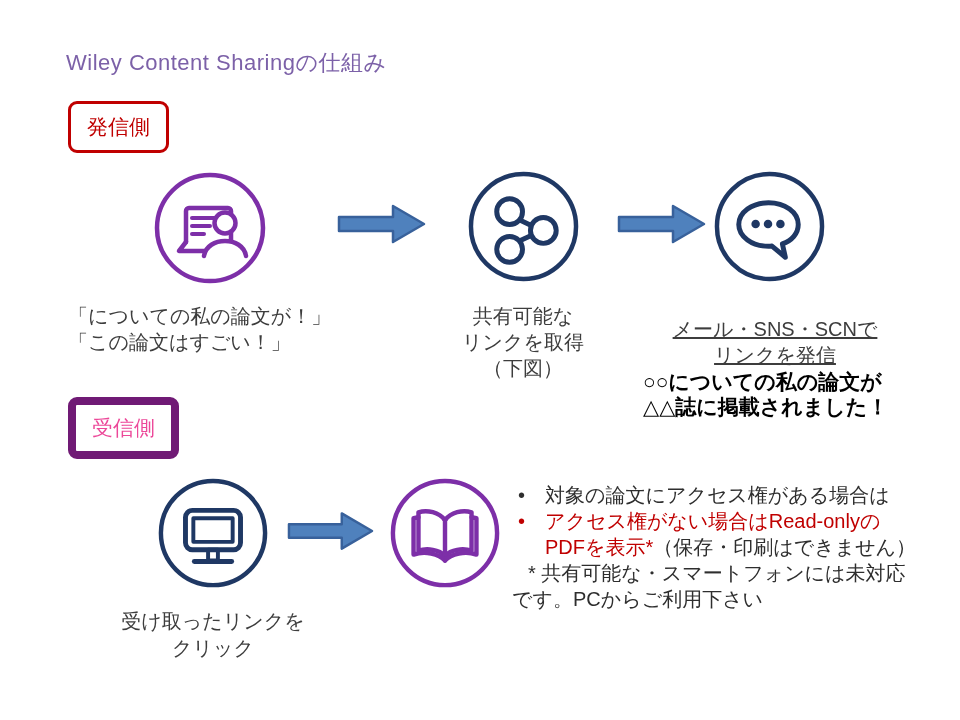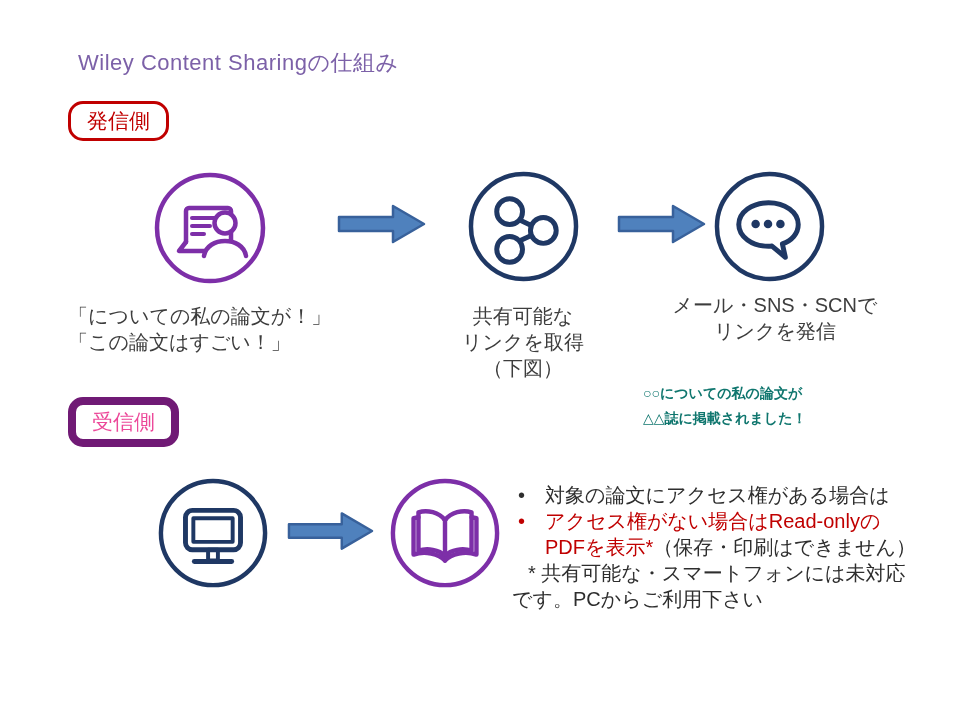--- a/index.html
+++ b/index.html
@@ -6,33 +6,33 @@
   html, body { margin: 0; padding: 0; }
   .slide {
     position: relative;
     width: 960px;
     height: 720px;
     background: #ffffff;
     font-family: "Liberation Sans", "DejaVu Sans", sans-serif;
     overflow: hidden;
   }
   .abs { position: absolute; }
-  .title { font-size: 22px; color: #7C61A8; letter-spacing: 0.5px; margin-left: 12px; }
+  .title { font-size: 22px; color: #7C61A8; letter-spacing: 0.5px; }
   .tagbox {
     display: inline-block;
-    border-radius: 15px;
+    border-radius: 9px;
     font-size: 21px;
-    padding: 3px 16px;
+    padding: 9px 16px;
     line-height: 28px;
   }
   .sender-tag { border: 3px solid #C00000; color: #C00000; }
   .receiver-tag { border: 8px solid #701a75; color: #ec4899; }
   .caption { font-size: 20px; color: #3D3D3D; line-height: 26px; }
   .center { text-align: center; }
-  .bluemsg { font-size: 14px; font-weight: bold; color: #0f766e; line-height: 25px; margin-top: 12px; }
+  .bluemsg { font-size: 21px; font-weight: bold; color: #000000; line-height: 25px; }
   .notes { font-size: 20px; color: #2E2E2E; line-height: 26px; width: 442px; }
   .bullet-row { display: flex; }
   .bullet-marker { flex: 0 0 33px; width: 33px; padding-left: 6px; }
   .red { color: #C00000; }
   .black { color: #2E2E2E; }
   .fn1 { margin-left: 16px; }
   .fn2 { }
   svg { display: block; }
 </style>
 </head>
@@ -96,21 +96,21 @@
     <div>「についての私の論文が！」</div>
     <div>「この論文はすごい！」</div>
   </div>
 
   <div class="abs caption center" style="left:423px; top:303px; width:200px;">
     <div>共有可能な</div>
     <div>リンクを取得</div>
     <div>（下図）</div>
   </div>
 
-  <div class="abs caption center" style="left:648px; top:292px; width:254px;">
+  <div class="abs caption center" style="left:648px; top:316px; width:254px;text-decoration:underline;">
     <div>メール・SNS・SCNで</div>
     <div>リンクを発信</div>
   </div>
 
   <div class="abs bluemsg" style="left:643px; top:369px;">
     <div>○○についての私の論文が</div>
     <div>△△誌に掲載されました！</div>
   </div>
 
   <div class="abs" style="left:68px; top:397px;">
@@ -157,14 +157,18 @@
         <div class="red">アクセス権がない場合はRead-onlyの</div>
         <div>
           <span class="red">PDFを表示*</span><span class="black">（保存・印刷はできません）</span>
         </div>
       </span>
     </div>
     <div class="fn1">* 共有可能な・スマートフォンには未対応</div>
     <div class="fn2">です。PCからご利用下さい</div>
   </div>
 
+  <div class="abs caption center" style="left:93px; top:608px; width:240px; line-height:27px;">
+    <div>受け取ったリンクを</div>
+    <div>クリック</div>
+  </div>
 
 </div>
 
 </body></html>

